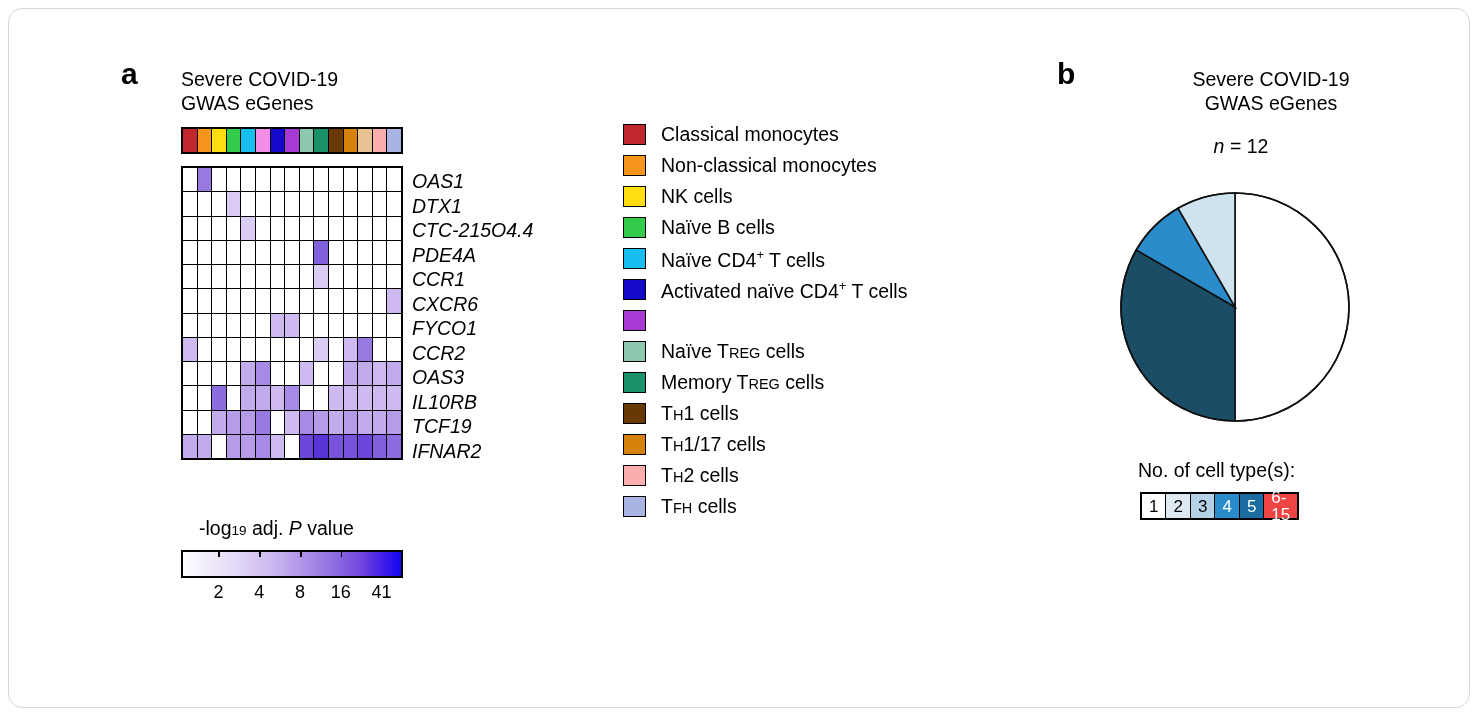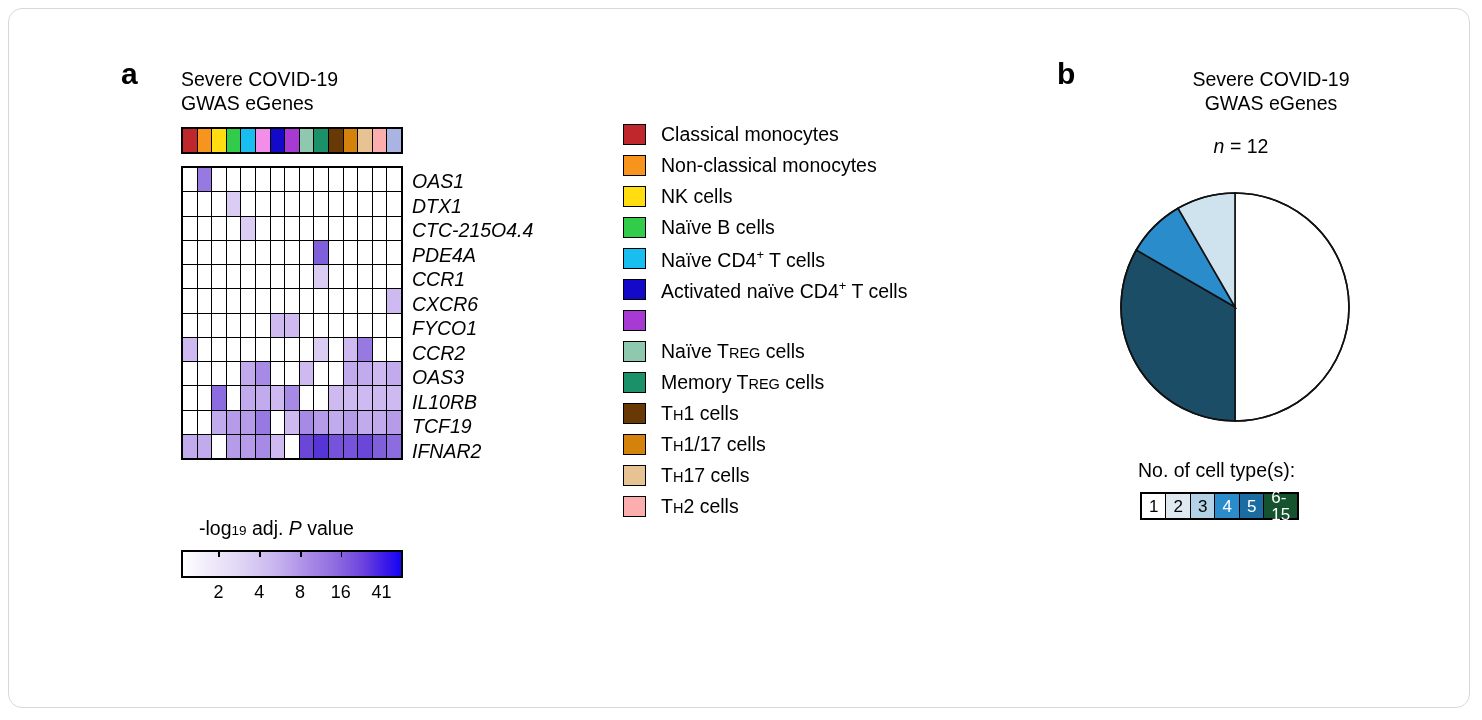--- a/index.html
+++ b/index.html
@@ -406,26 +406,26 @@
       </div>
       <div class="legend-item">
         <span class="legend-swatch" style="background: rgb(105, 57, 5);"></span>
         <span class="legend-label">T<span class="sc">H</span>1 cells</span>
       </div>
       <div class="legend-item">
         <span class="legend-swatch" style="background: rgb(212, 130, 12);"></span>
         <span class="legend-label">T<span class="sc">H</span>1/17 cells</span>
       </div>
       <div class="legend-item">
-        <span class="legend-swatch" style="background: rgb(231, 194, 147);"></span>
-        <span class="legend-label">T<span class="sc">H</span>17 cells</span>
-      </div>
-      <div class="legend-item">
         <span class="legend-swatch" style="background: rgb(252, 173, 173);"></span>
         <span class="legend-label">T<span class="sc">H</span>2 cells</span>
+      </div>
+      <div class="legend-item">
+        <span class="legend-swatch" style="background: rgb(170, 180, 227);"></span>
+        <span class="legend-label">T<span class="sc">FH</span> cells</span>
       </div>
     </div>
 
   <div id="panel-b">
 
     <div class="panel-letter" id="b-letter">b</div>
 
     <div class="fig-title" id="b-title">Severe COVID-19
 GWAS eGenes</div>
 
@@ -442,21 +442,21 @@
         </svg></div>
 
     <div id="cbar2-title">No. of cell type(s):</div>
 
     <div id="cbar2">
         <div class="cb2-cell" style="background: rgb(255, 255, 255); color: rgb(0, 0, 0);">1</div>
         <div class="cb2-cell" style="background: rgb(223, 233, 240); color: rgb(0, 0, 0);">2</div>
         <div class="cb2-cell" style="background: rgb(179, 210, 230); color: rgb(0, 0, 0);">3</div>
         <div class="cb2-cell" style="background: rgb(42, 140, 203); color: rgb(255, 255, 255);">4</div>
         <div class="cb2-cell" style="background: rgb(27, 108, 160); color: rgb(255, 255, 255);">5</div>
-        <div class="cb2-cell" style="background: #14532d; color: rgb(255, 255, 255);">6-15</div>
+        <div class="cb2-cell" style="background: #ef4444; color: rgb(255, 255, 255);">6-15</div>
       </div>
   </div>
 
 <div class="cbar-tick" style="left: 209.475px;"></div>
     <div class="cbar-tick" style="left: 250.209px;"></div>
     <div class="cbar-tick" style="left: 290.943px;"></div>
     <div class="cbar-tick" style="left: 331.677px;"></div>
   </div>
 
 </body></html>

